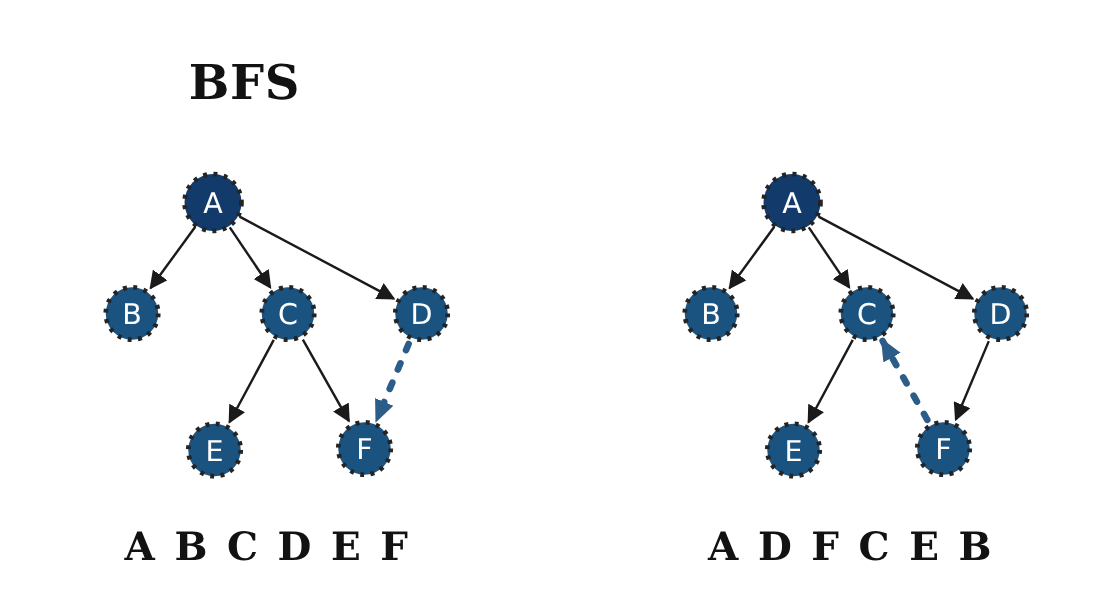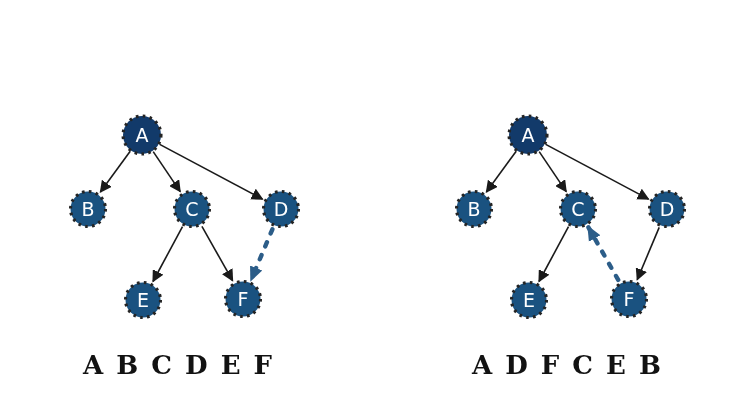--- a/index.html
+++ b/index.html
@@ -73,20 +73,21 @@
     font-weight: 500;
     fill: #ffffff;
     text-anchor: middle;
   }
 </style>
 </head>
 <body>
 
 <div class="canvas">
 
+  <div class="panel-title bfs">BFS</div>
 
   <svg class="tree-layer" width="732" height="404" viewBox="0 0 732 404">
     <defs>
       <marker id="arrowBlack" viewBox="0 0 10 10" refX="9" refY="5" markerWidth="7.5" markerHeight="7.5" orient="auto">
         <path d="M0,0 L10,5 L0,10 z" fill="#1a1a1a"></path>
       </marker>
       <marker id="arrowBlue" viewBox="0 0 10 10" refX="8.5" refY="5" markerUnits="userSpaceOnUse" markerWidth="15" markerHeight="15" orient="auto">
         <path d="M0,0.6 L10,5 L0,9.4 z" fill="#1d5180"></path>
       </marker>
     </defs>

